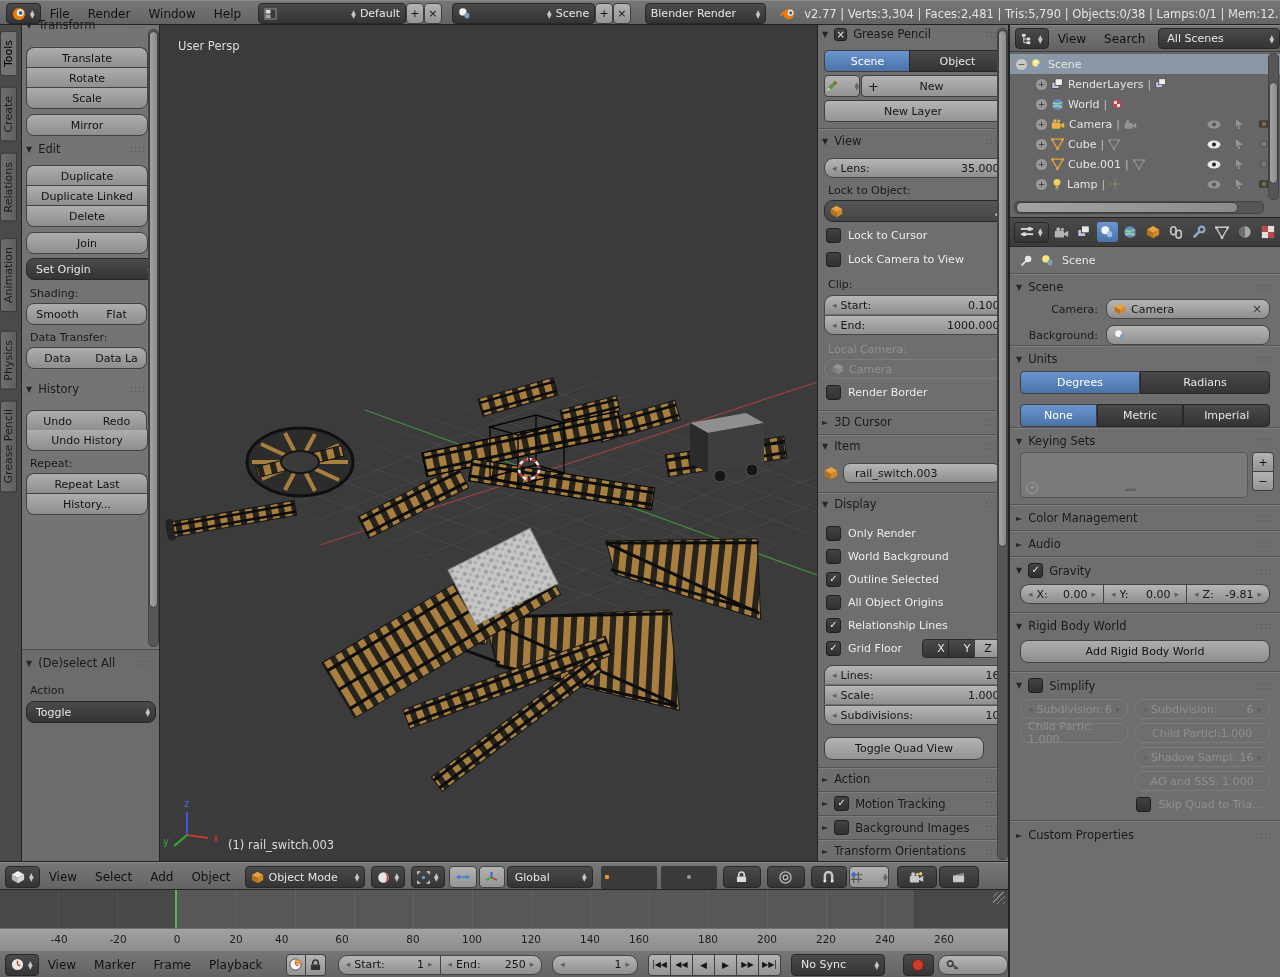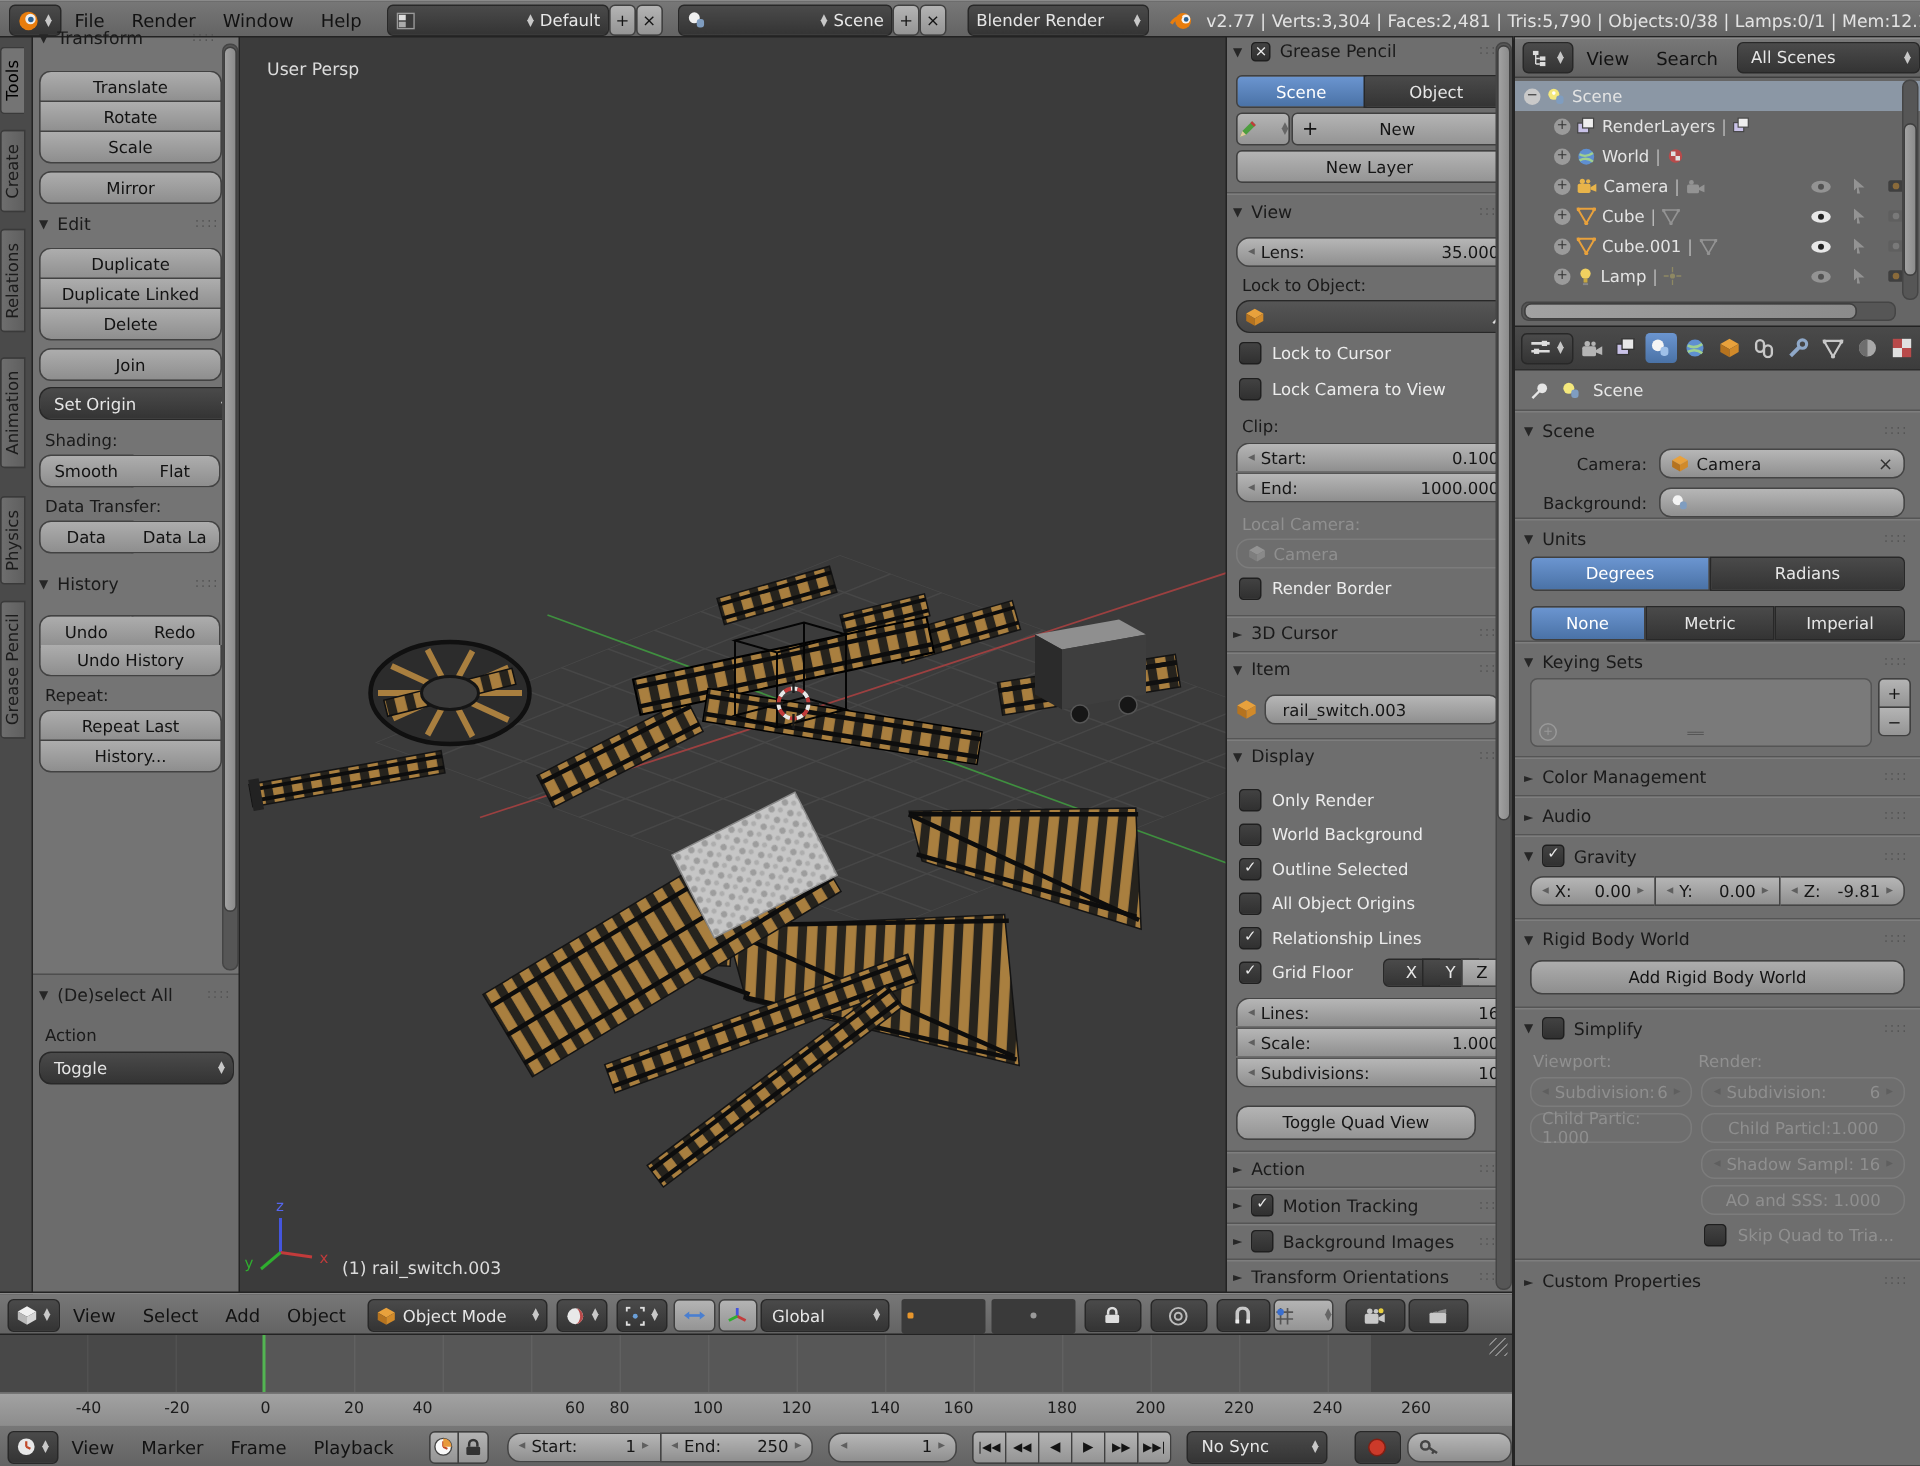--- a/index.html
+++ b/index.html
@@ -915,24 +915,20 @@
     <div class="btn" style="height:21px">Add Rigid Body World</div>
   </div>
   <div class="sep"></div>
 
   <div class="phead" style="padding:5px 8px 2px 6px">
     <span class="tri">▼</span>
     <span class="cb"></span>
     <span>Simplify</span>
     <span class="grip">::::</span>
   </div>
-  <div class="row" style="padding:6px 10px 0 12px">
-    <span class="dislab" style="flex:1">Viewport:</span>
-    <span class="dislab" style="flex:1.25">Render:</span>
-  </div>
   <div class="row" style="padding:4px 10px 0 10px;gap:6px;align-items:flex-start">
     <div style="flex:1">
       <div class="num dis" style="margin-bottom:4px">
         <span class="arr">◂</span>
           <span class="lab">Subdivision:</span>
           <span class="val">6</span>
           <span class="arr">▸</span>
       </div>
       <div class="num dis" style="justify-content:flex-end">
         <span>Child Partic: 1.000</span>
@@ -1119,21 +1115,21 @@
     <div class="abs" style="left:175px;top:0;width:2px;height:38px;background:#53b552"></div>
     <div class="abs corner" style="left:993px;top:2px"></div>
   </div>
 
   <div class="abs" style="left:0;top:38px;width:1008px;height:21px;background:linear-gradient(#a2a2a2,#8d8d8d);border-top:1px solid #6e6e6e;border-bottom:1px solid #4a4a4a;font-size:10.5px;color:#1c1c1c">
     <span class="abs" style="left:39px;top:4px;width:40px;text-align:center">-40</span>
     <span class="abs" style="left:98px;top:4px;width:40px;text-align:center">-20</span>
     <span class="abs" style="left:157px;top:4px;width:40px;text-align:center">0</span>
     <span class="abs" style="left:216px;top:4px;width:40px;text-align:center">20</span>
     <span class="abs" style="left:275px;top:4px;width:40px;text-align:left">40</span>
-    <span class="abs" style="left:350px;top:4px;width:40px;text-align:right">60</span>
+    <span class="abs" style="left:322px;top:4px;width:40px;text-align:center">60</span>
     <span class="abs" style="left:393px;top:4px;width:40px;text-align:center">80</span>
     <span class="abs" style="left:452px;top:4px;width:40px;text-align:center">100</span>
     <span class="abs" style="left:511px;top:4px;width:40px;text-align:center">120</span>
     <span class="abs" style="left:570px;top:4px;width:40px;text-align:center">140</span>
     <span class="abs" style="left:629px;top:4px;width:40px;">160</span>
     <span class="abs" style="left:688px;top:4px;width:40px;text-align:center">180</span>
     <span class="abs" style="left:747px;top:4px;width:40px;text-align:center">200</span>
     <span class="abs" style="left:806px;top:4px;width:40px;text-align:center">220</span>
     <span class="abs" style="left:865px;top:4px;width:40px;text-align:center">240</span>
     <span class="abs" style="left:924px;top:4px;width:40px;text-align:center">260</span>

